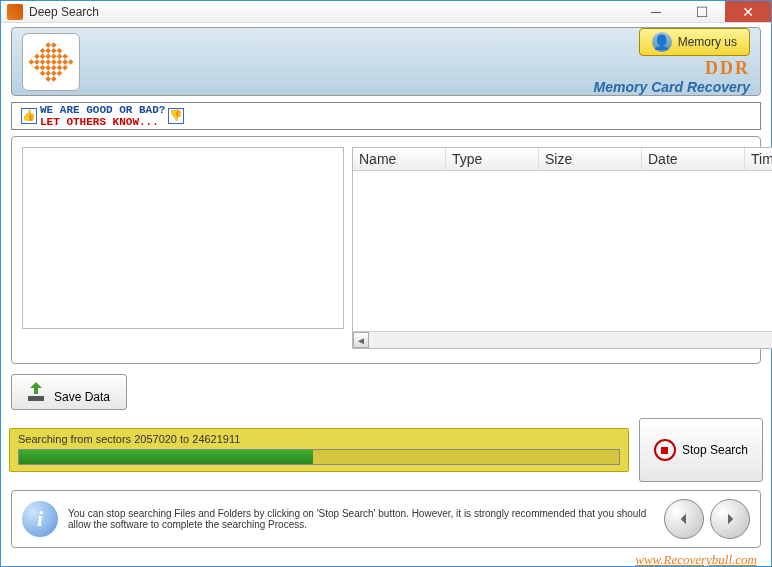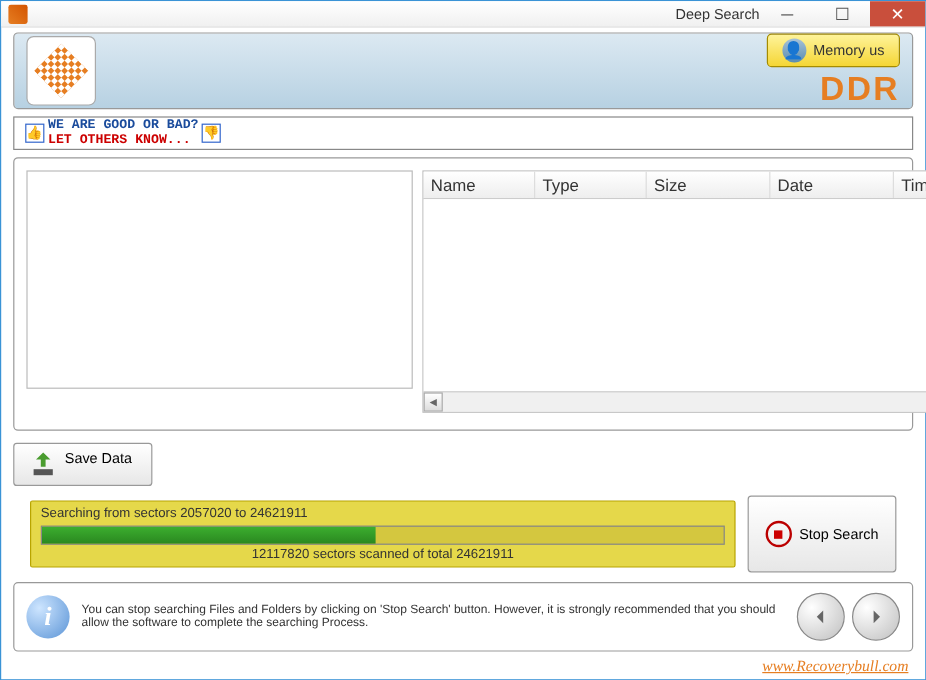--- a/index.html
+++ b/index.html
@@ -1,47 +1,47 @@
 <!DOCTYPE html>
 <html><head>
 <meta charset="utf-8">
 <style>
 body{margin:0;font-family:"Segoe UI",Tahoma,sans-serif;font-size:12px;background:#fff;overflow:hidden}
 .win{width:772px;height:567px;border:1px solid #3a93d6;box-sizing:border-box;display:flex;flex-direction:column}
 .titlebar{height:30px;background:linear-gradient(#fff,#f0f0f0);display:flex;align-items:center;border-bottom:1px solid #ddd}
 .titlebar .app-icon{width:16px;height:16px;margin:0 6px;background:linear-gradient(45deg,#e67e22,#d35400);border-radius:2px}
-.titlebar .title{flex:1;text-align:right;color:#333;font-size:12px}
+.titlebar .title{flex:1;text-align:left;color:#333;font-size:12px}
 .titlebar .btns{display:flex}
 .titlebar .btn{width:46px;height:21px;display:flex;align-items:center;justify-content:center;font-size:14px;color:#555}
 .titlebar .close{background:#c94f3c;color:#fff;width:46px;height:21px}
 .header{height:78px;background:linear-gradient(#dce9f2,#b7d1e2);border:1px solid #999;margin:4px 10px 0;border-radius:4px;display:flex;align-items:center;padding:0 10px;box-sizing:border-box}
 .logo-box{width:56px;height:56px;background:#fff;border:1px solid #aaa;border-radius:6px;display:flex;align-items:center;justify-content:center}
 .logo-pattern{width:32px;height:32px;background:repeating-conic-gradient(#e67e22 0 25%,#fff 0 50%);background-size:8px 8px;transform:rotate(45deg)}
 .header-right{margin-left:auto;text-align:right}
 .contact-btn{display:inline-flex;align-items:center;background:linear-gradient(#fef39a,#f5d635);border:1px solid #a58b00;border-radius:4px;padding:3px 12px;font-size:12px;color:#333;cursor:pointer}
 .contact-btn .avatar{width:20px;height:20px;border-radius:50%;background:linear-gradient(#a7c2d8,#5a8db0);margin-right:6px;display:flex;align-items:center;justify-content:center;font-size:14px}
-.ddr{font-family:Liberation Sans, sans-serif;font-size:28px;font-weight:bold;color:#e67e22;letter-spacing:2px;margin-top:2px}
+.ddr{font-family:Liberation Serif, serif;font-size:18px;font-weight:bold;color:#e67e22;letter-spacing:2px;margin-top:2px}
 .subtitle{color:#2b6aa8;font-style:italic;font-weight:bold;font-size:14px}
 .feedback{margin:6px 10px 0;display:inline-flex;align-items:center;border:1px solid #888;padding:1px 6px;font-family:"Courier New",monospace;font-size:11px;font-weight:bold;background:#fff}
 .feedback .l1{color:#1a4b9c}
 .feedback .l2{color:#c00}
 .thumb{display:inline-block;width:14px;height:14px;border:1px solid #36c;margin:0 3px}
 .panel{margin:6px 10px 0;border:1px solid #999;border-radius:4px;min-height:228px;display:flex;padding:10px;box-sizing:border-box;gap:8px}
 .tree{flex:0 0 320px;border:1px solid #bbb;background:#fff;height:180px}
 .table-wrap{flex:1;border:1px solid #bbb;background:#fff;display:flex;flex-direction:column;height:200px}
 .thead{display:flex;background:linear-gradient(#fff,#eee);border-bottom:1px solid #ccc}
 .th{border-right:1px solid #ddd;padding:3px 6px;font-size:14px;color:#333}
 .tbody{flex:1;background:#fff}
 .scroll{height:16px;background:#f0f0f0;border-top:1px solid #ccc;display:flex;align-items:center}
 .scroll .l,.scroll .r{width:16px;height:16px;border:1px solid #aaa;background:linear-gradient(#fff,#ddd);display:flex;align-items:center;justify-content:center;font-size:10px;color:#666;box-sizing:border-box}
 .scroll .track{flex:1}
 .action-row{margin:10px 10px 0;display:flex;gap:8px}
-.act-btn{display:flex;align-items:flex-start;gap:6px;border:1px solid #999;border-radius:3px;background:linear-gradient(#fff,#e7e7e7);padding:5px 12px;min-width:90px;font-size:12px;cursor:pointer}
+.act-btn{display:flex;align-items:flex-end;gap:6px;border:1px solid #999;border-radius:3px;background:linear-gradient(#fff,#e7e7e7);padding:5px 12px;min-width:90px;font-size:12px;cursor:pointer}
 .act-btn .ic{width:24px;height:24px;display:flex;align-items:center;justify-content:center}
-.progress-row{margin:8px 24px 0;display:flex;gap:10px;align-items:center}
+.progress-row{margin:8px 8px 0;display:flex;gap:10px;align-items:center}
 .progress-box{flex:1;background:#e5d84a;border:1px solid #b8a400;border-radius:2px;padding:4px 8px;font-size:11px;color:#333}
 .bar-track{height:14px;border:1px solid #888;background:#d4c73f;margin:4px 0 2px}
 .bar-fill{height:100%;background:linear-gradient(#3cae2f,#2a8820)}
 .stop-btn{display:flex;align-items:center;gap:6px;border:1px solid #999;border-radius:3px;background:linear-gradient(#fff,#e7e7e7);padding:20px 14px;font-size:12px;cursor:pointer}
 .stop-btn .sq{width:18px;height:18px;border:2px solid #b00;border-radius:50%;display:flex;align-items:center;justify-content:center}
 .stop-btn .sq::after{content:"";width:7px;height:7px;background:#c00}
 .info-row{margin:8px 10px 0;border:1px solid #999;border-radius:4px;padding:8px 10px;display:flex;align-items:center;gap:10px}
 .info-icon{width:36px;height:36px;border-radius:50%;background:radial-gradient(circle at 30% 30%,#cde5ff,#5b94d6);display:flex;align-items:center;justify-content:center;color:#fff;font-family:Georgia,serif;font-style:italic;font-weight:bold;font-size:22px;flex-shrink:0}
 .info-text{font-size:10px;color:#333;flex:1}
 .nav{display:flex;gap:6px}
@@ -68,20 +68,21 @@
   <div class="header">
     <div class="logo-box">
       <div class="logo-pattern"></div>
     </div>
     <div class="header-right">
       <span class="contact-btn">
         <span class="avatar">👤</span>
         <span>Memory us</span>
       </span>
       <div class="ddr">DDR</div>
+      <div class="subtitle">Memory Card Recovery</div>
     </div>
   </div>
 
   <div class="feedback">
     <span class="thumb">👍</span>
     <span>
       <span class="l1">WE ARE GOOD OR BAD?</span><br>
       <span class="l2">LET OTHERS KNOW...</span>
     </span>
     <span class="thumb">👎</span>
@@ -117,21 +118,20 @@
       <span>Save Data</span>
     </div>
   </div>
 
   <div class="progress-row">
     <div class="progress-box">
       <div>Searching from sectors  2057020 to 24621911</div>
       <div class="bar-track">
         <div class="bar-fill" id="barfill" style="width: 49%;"></div>
       </div>
-      <div style="text-align:center">12117820  sectors scanned of total 24621911</div>
     </div>
     <div class="stop-btn">
       <span class="sq"></span>
       <span>Stop Search</span>
     </div>
   </div>
 
   <div class="info-row">
     <div class="info-icon">i</div>
     <div class="info-text">You can stop searching Files and Folders by clicking on 'Stop Search' button. However, it is strongly recommended that you should allow the software to complete the searching Process.</div>

